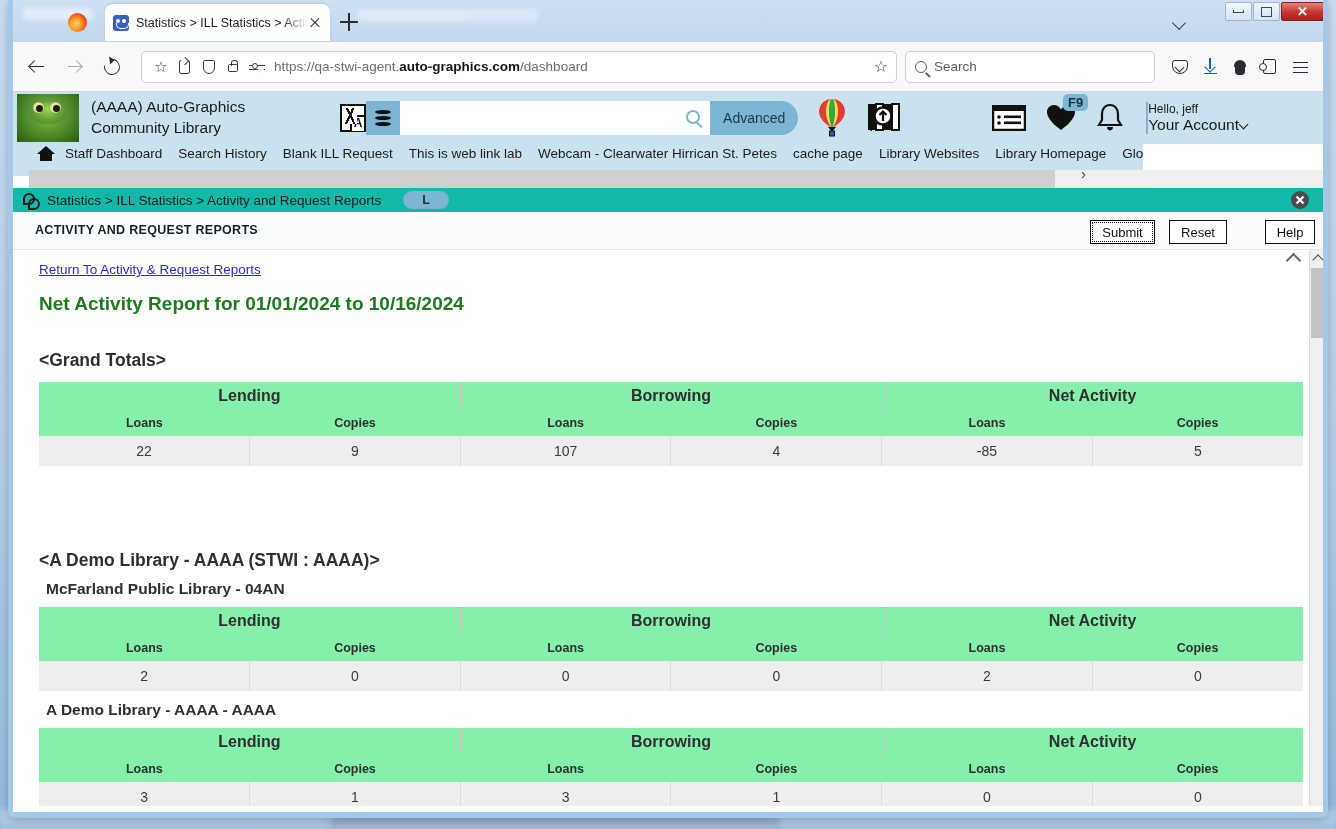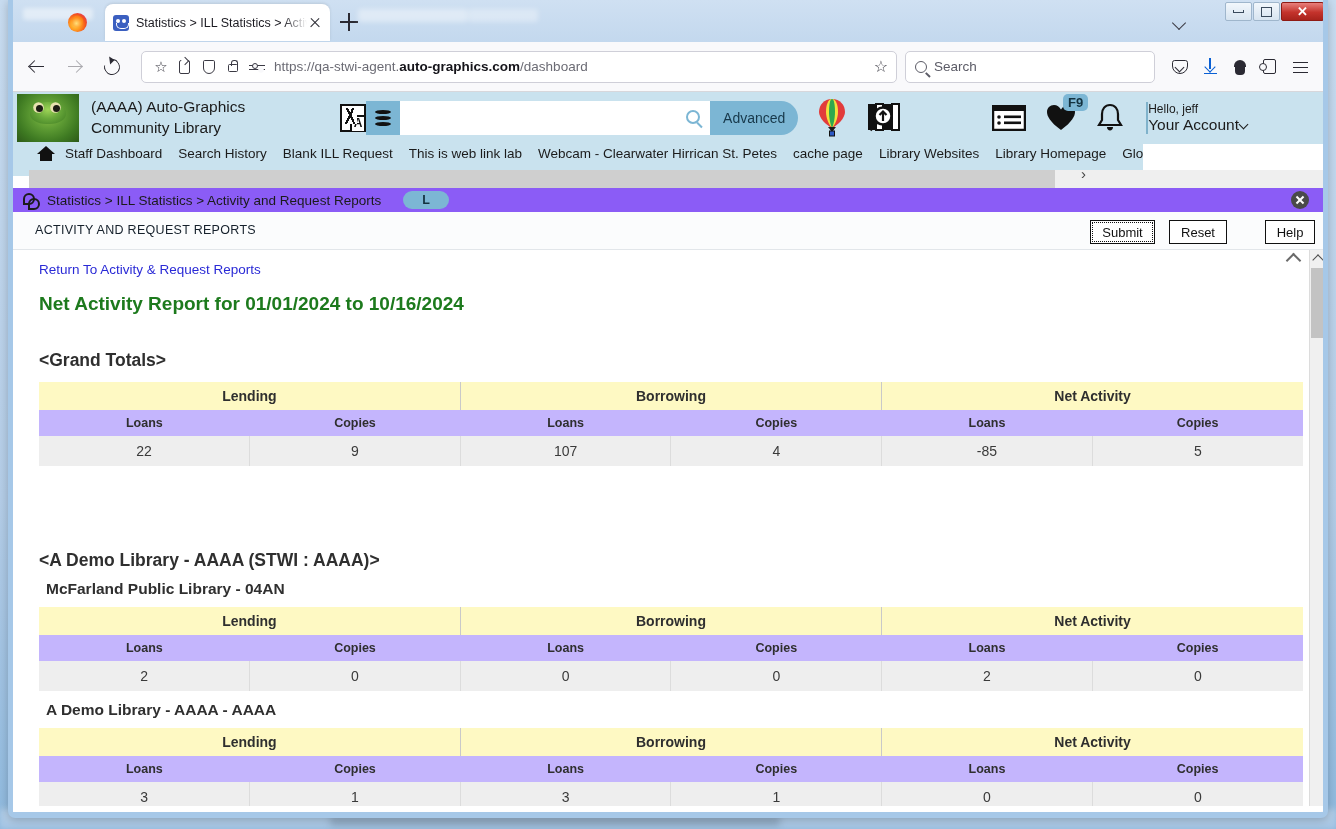--- a/index.html
+++ b/index.html
@@ -420,21 +420,21 @@
     position: absolute; left: 1042px; top: 170px; width: 268px; height: 18px;
     background: #efefef;
   }
   #nav-more {
     position: absolute; left: 1068px; top: 165px; font-size: 15px; color: #444; cursor: pointer;
   }
 
   
   #crumbbar {
     position: absolute; left: 0; top: 188px; width: 1310px; height: 24px;
-    background: #8b5cf6; display: flex; align-items: center;
+    background: #14b8a6; display: flex; align-items: center;
   }
   #crumb-ic {
     width: 16px; height: 14px; margin-left: 10px; flex:0 0 16px; position: relative;
   }
   #crumb-ic::before, #crumb-ic::after {
     content:''; position:absolute; width:8px; height:8px;
     border: 2px solid #1b1b1b; border-radius: 50% 50% 50% 0;
   }
   #crumb-ic::before { left:0; top:0; }
   #crumb-ic::after  { left:5px; top:5px; }
@@ -454,21 +454,21 @@
   #crumb-close::before { transform: rotate(45deg); }
   #crumb-close::after  { transform: rotate(-45deg); }
 
   
   #pagetitlerow {
     position: absolute; left: 0; top: 212px; width: 1310px; height: 38px;
     background: #fbfcfd; border-bottom: 1px solid #e2e6ea;
   }
   #pagetitle {
     position: absolute; left: 22px; top: 11px;
-    font-size: 12.5px; font-weight: normal; color: #15202b; letter-spacing: .3px;
+    font-size: 12.5px; font-weight: bold; color: #15202b; letter-spacing: .3px;
   }
   .pgbtn {
     position: absolute; top: 8px; height: 24px;
     background: #ffffff; border: 1px solid #111; font-size: 13px; color:#111;
     display:flex; align-items:center; justify-content:center; cursor:pointer;
     font-family: "Liberation Sans", sans-serif;
   }
   #btn-submit { right: 168px; width: 65px; outline: 1px dotted #111; outline-offset: -3px; }
   #btn-reset  { right: 96px;  width: 58px; }
   #btn-help   { right: 8px;   width: 50px; }
@@ -481,21 +481,21 @@
   #scroll-top-arrow {
     position: absolute; right: 22px; top: 252px; width: 14px; height: 10px; z-index: 6;
   }
   #scroll-top-arrow::before {
     content:''; position:absolute; left:1px; top:3px; width:9px; height:9px;
     border-left:2px solid #6a6a6a; border-top:2px solid #6a6a6a; transform: rotate(45deg);
   }
 
   #return-link {
     position: absolute; left: 26px; top: 12px;
-    font-size: 13.5px; color: #2a2ad6; cursor: pointer;
+    font-size: 13.5px; color: #2a2ad6; text-decoration: underline; cursor: pointer;
   }
   #report-title {
     position: absolute; left: 26px; top: 43px;
     font-size: 19px; font-weight: bold; color: #1d7a1d;
   }
 
   .section-h1 {
     position: absolute; left: 26px; font-size: 17.5px; font-weight: bold; color: #2f2f2f;
   }
   .section-h2 {
@@ -505,26 +505,26 @@
   table.rpt {
     position: absolute; left: 26px; width: 1264px;
     border-collapse: collapse; table-layout: fixed;
     font-size: 12.5px;
   }
   table.rpt col.c { width: 16.6667%; }
   table.rpt th, table.rpt td {
     text-align: center; color: #2f2f2f; font-weight: bold;
   }
   table.rpt tr.grp th {
-    height: 28px; background: #fef9c3; border-left: 1px solid #c9c9c9;
-    font-size: 14px;
+    height: 28px; background: #86efac; border-left: 1px solid #c9c9c9;
+    font-size: 16px;
   }
   table.rpt tr.grp th:first-child { border-left: none; }
   table.rpt tr.sub th {
-    height: 26px; background: #c4b5fd; font-size: 12.5px;
+    height: 26px; background: #86efac; font-size: 12.5px;
   }
   table.rpt tr.val td {
     height: 30px; background: #eeeeee; border-left: 1px solid #dcdcdc;
     font-weight: normal; font-size: 14px; color: #3a3a3a;
   }
   table.rpt tr.val td:first-child { border-left: none; }
 
   
   #pagescroll {
     position: absolute; right: 0; top: 250px; width: 14px; height: 568px;

